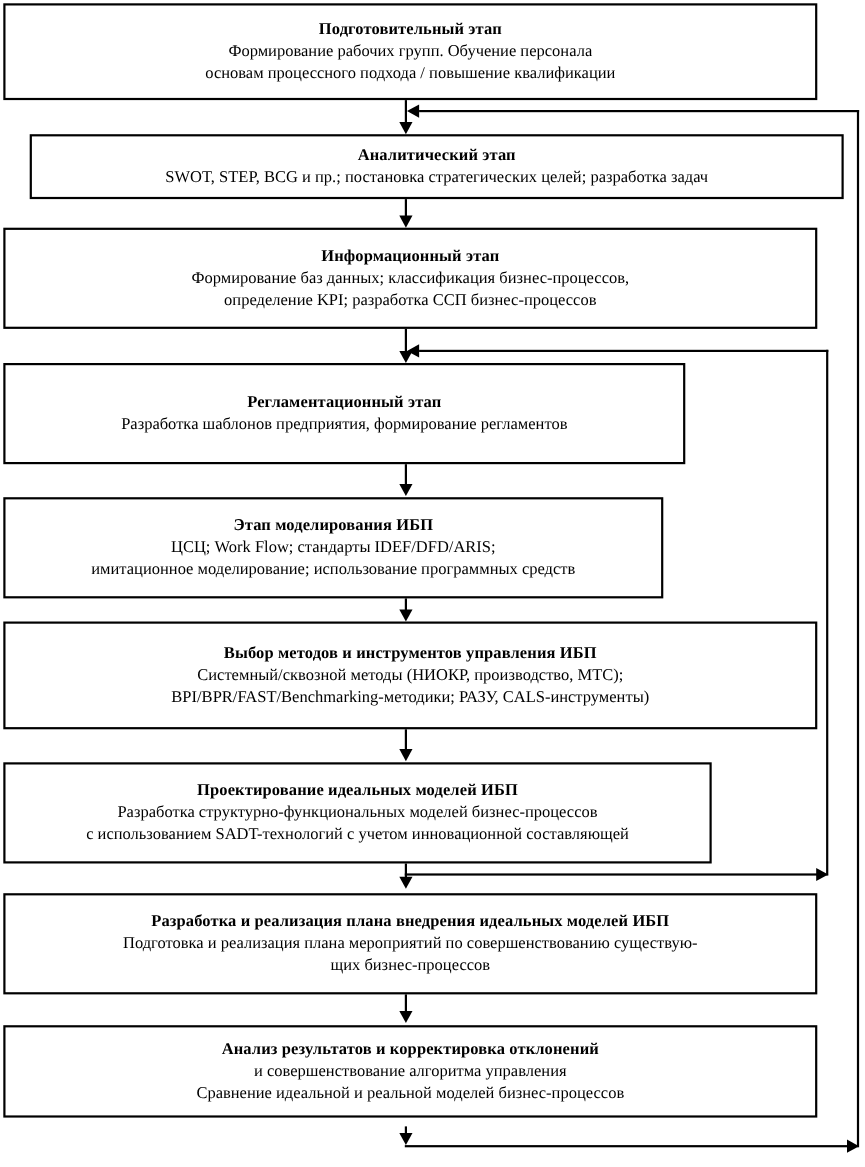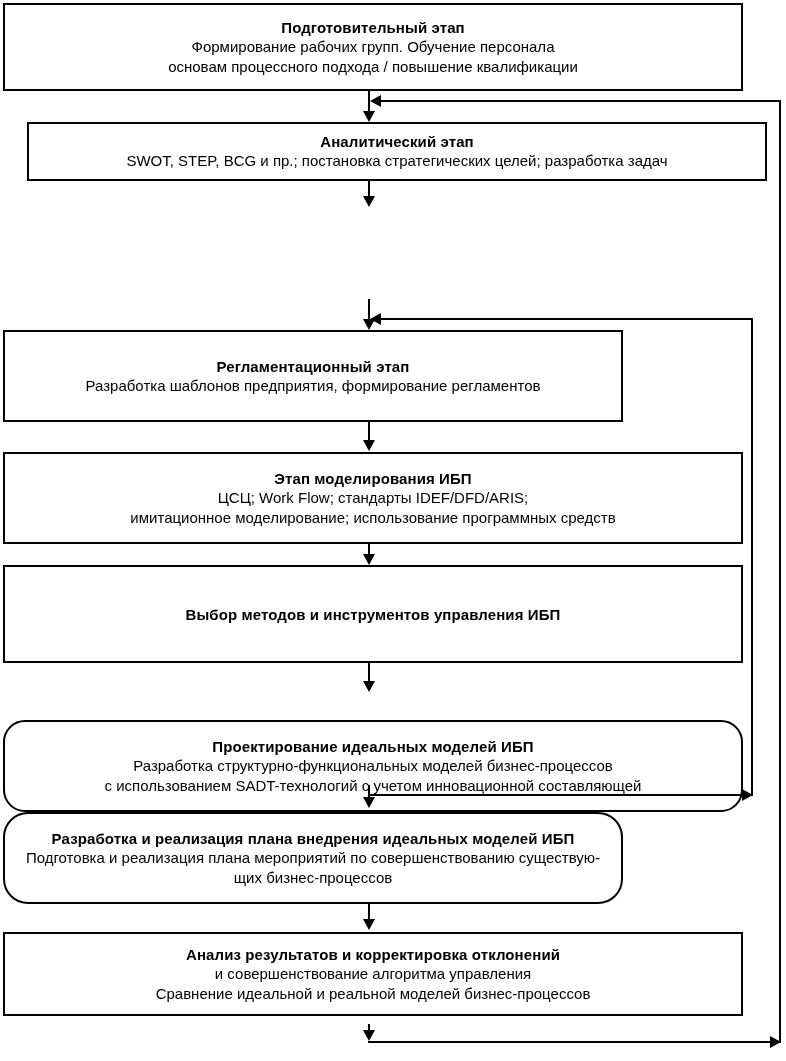--- a/index.html
+++ b/index.html
@@ -5,21 +5,21 @@
   html, body {
     margin: 0;
     padding: 0;
     background: #ffffff;
   }
   #canvas {
     position: relative;
     width: 786px;
     height: 1061px;
     background: #ffffff;
-    font-family: Liberation Sans, sans-serif;
+    font-family: Liberation Serif, serif;
     color: #000000;
     overflow: hidden;
   }
   .node {
     position: absolute;
     box-sizing: border-box;
     border: 2px solid #000000;
     background: #ffffff;
     display: flex;
     flex-direction: column;
@@ -81,43 +81,50 @@
     <div class="node-title">Подготовительный этап</div>
     <div class="node-line">Формирование рабочих групп. Обучение персонала</div>
     <div class="node-line">основам процессного подхода / повышение квалификации</div>
   </div>
 
   <div class="node" style="left:3px; top:122px; width:740px; height:59px;margin-left:24px;">
     <div class="node-title">Аналитический этап</div>
     <div class="node-line">SWOT, STEP, BCG и пр.; постановка стратегических целей; разработка задач</div>
   </div>
 
+  <div class="node" style="left:3px; top:207px; width:740px; height:92px;">
+    <div class="node-title">Информационный этап</div>
+    <div class="node-line">Формирование баз данных; классификация бизнес-процессов,</div>
+    <div class="node-line">определение KPI; разработка ССП бизнес-процессов</div>
+  </div>
 
   <div class="node" style="left:3px; top:330px; width:620px; height:92px;">
     <div class="node-title">Регламентационный этап</div>
     <div class="node-line">Разработка шаблонов предприятия, формирование регламентов</div>
   </div>
 
-  <div class="node" style="left:3px; top:452px; width:740px; height:92px;">
+  <div class="node" style="left:3px; top:452px; width:600px; height:92px;">
     <div class="node-title">Этап моделирования ИБП</div>
     <div class="node-line">ЦСЦ; Work Flow; стандарты IDEF/DFD/ARIS;</div>
     <div class="node-line">имитационное моделирование; использование программных средств</div>
   </div>
 
   <div class="node" style="left:3px; top:565px; width:740px; height:98px;">
     <div class="node-title">Выбор методов и инструментов управления ИБП</div>
+    <div class="node-line">Системный/сквозной методы (НИОКР, производство, МТС);</div>
+    <div class="node-line">BPI/BPR/FAST/Benchmarking-методики; РАЗУ, CALS-инструменты)</div>
   </div>
 
-  <div class="node" style="left:3px; top:720px; width:740px; height:92px;border-radius:22px;">
+  <div class="node" style="left:3px; top:693px; width:644px; height:92px;">
     <div class="node-title">Проектирование идеальных моделей ИБП</div>
     <div class="node-line">Разработка структурно-функциональных моделей бизнес-процессов</div>
     <div class="node-line">с использованием SADT-технологий с учетом инновационной составляющей</div>
   </div>
 
-  <div class="node" style="left:3px; top:812px; width:620px; height:92px;border-radius:25px;">
+  <div class="node" style="left:3px; top:812px; width:740px; height:92px;">
     <div class="node-title">Разработка и реализация плана внедрения идеальных моделей ИБП</div>
     <div class="node-line">Подготовка и реализация плана мероприятий по совершенствованию существую-</div>
     <div class="node-line">щих бизнес-процессов</div>
   </div>
 
   <div class="node" style="left:3px; top:932px; width:740px; height:84px;">
     <div class="node-title">Анализ результатов и корректировка отклонений</div>
     <div class="node-line">и совершенствование алгоритма управления</div>
     <div class="node-line">Сравнение идеальной и реальной моделей бизнес-процессов</div>
   </div>

